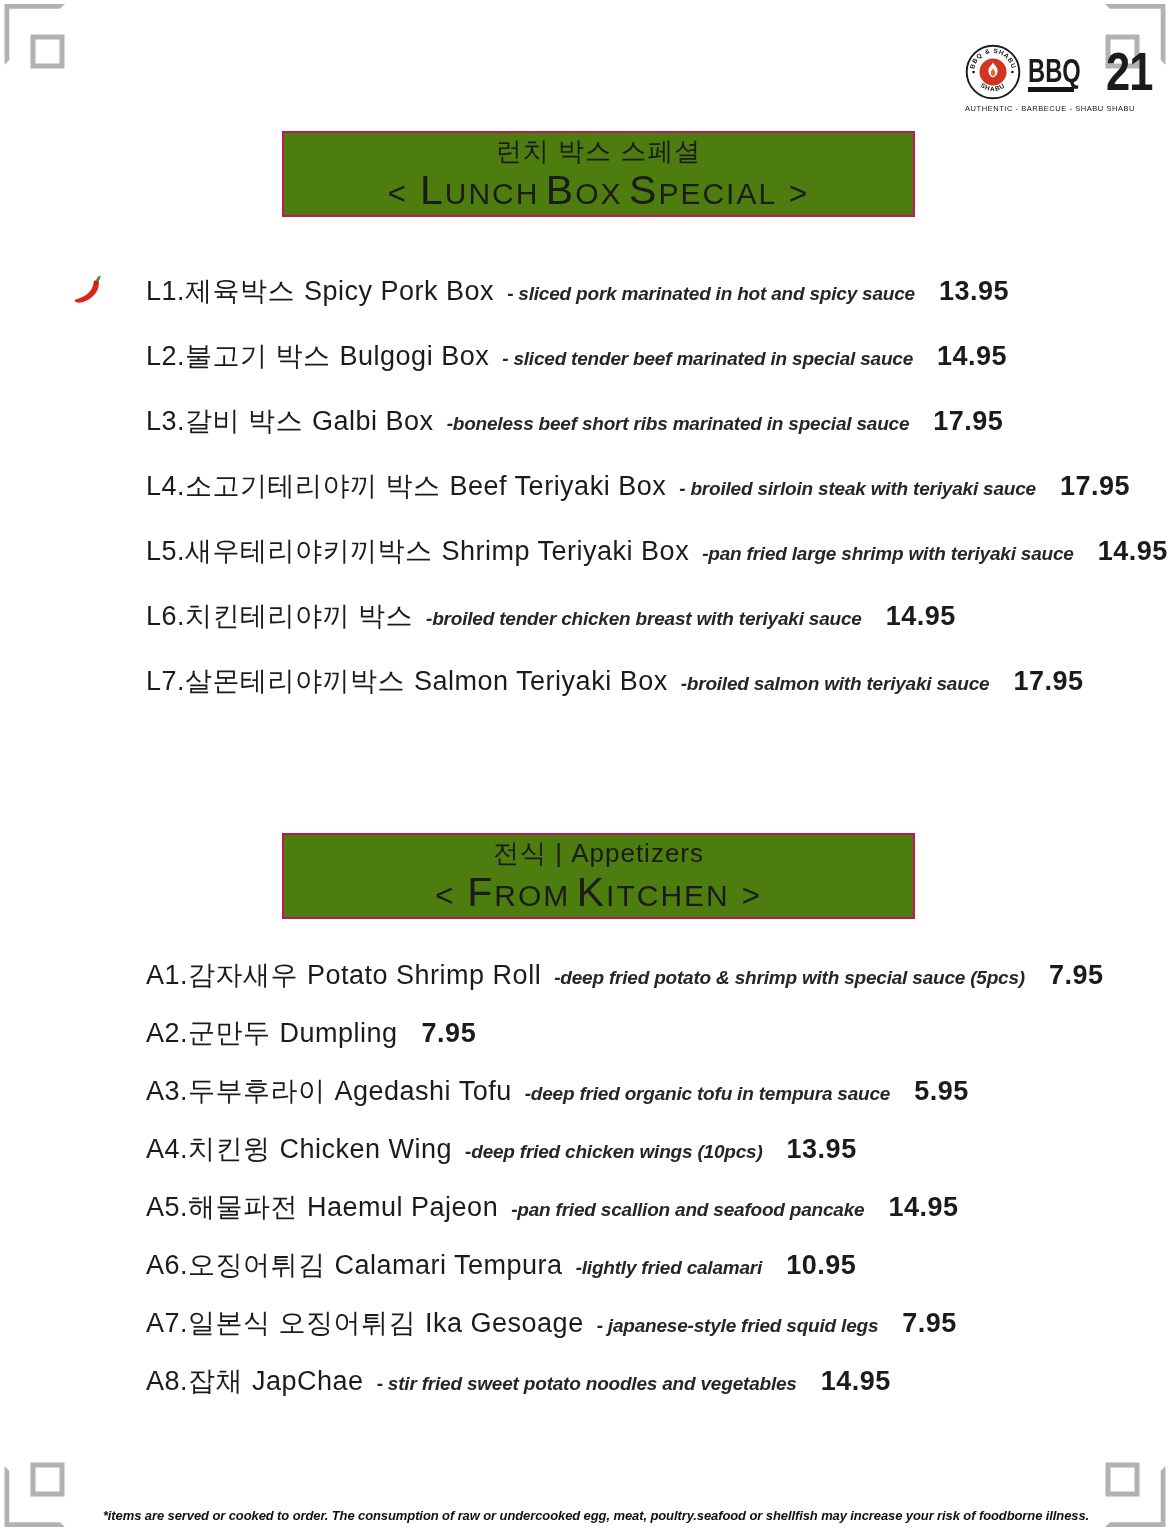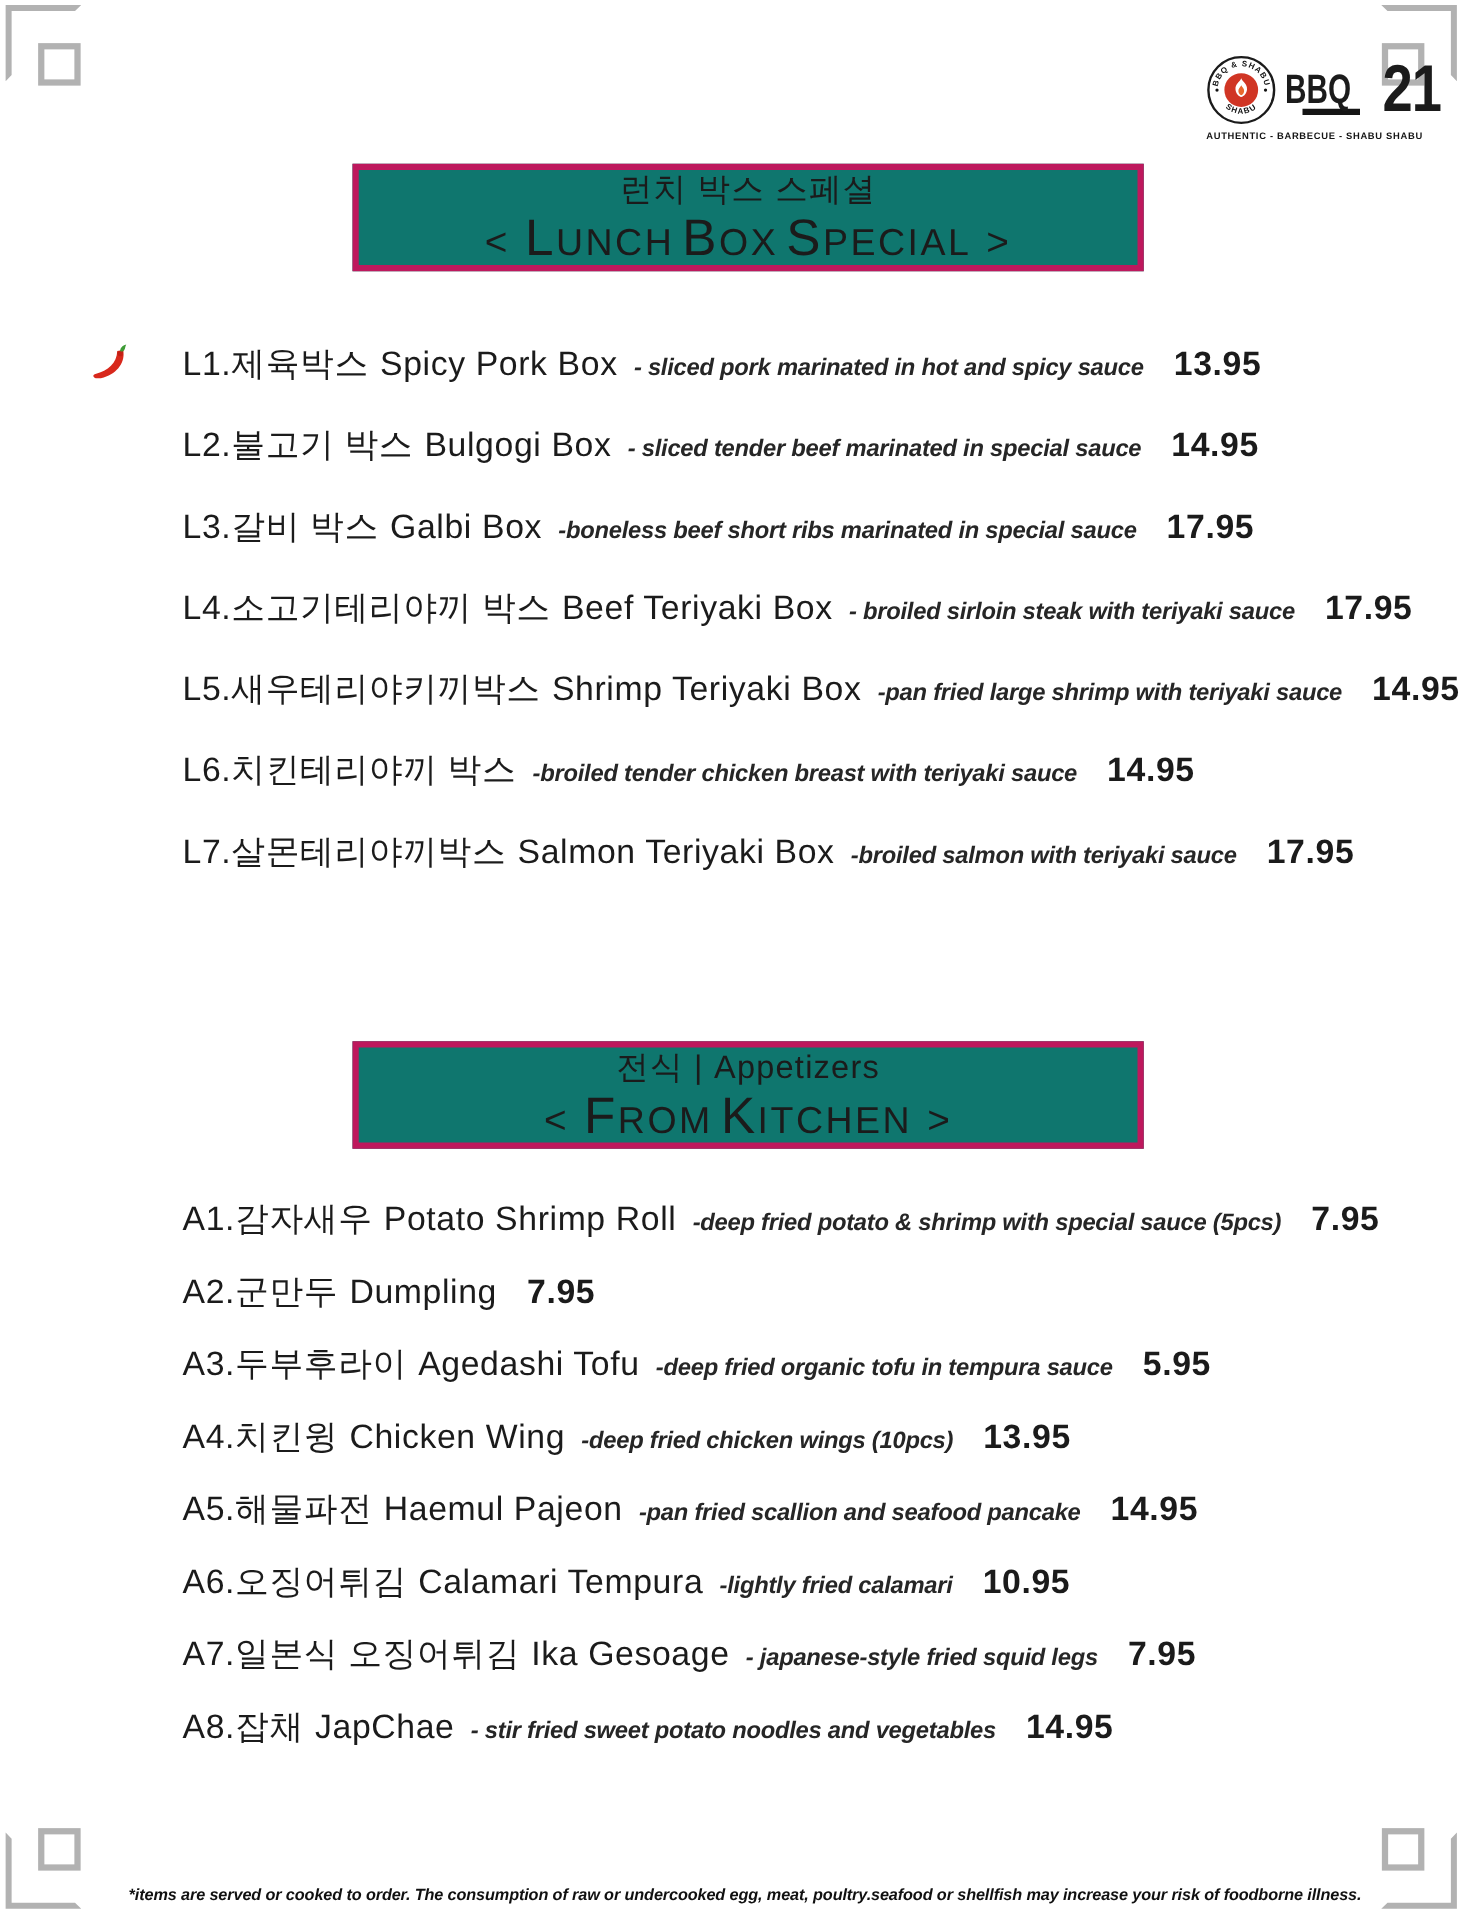--- a/index.html
+++ b/index.html
@@ -17,39 +17,39 @@
   .corner.tl { top:2px;  left:2px; }
   .corner.tr { top:2px;  right:2px;  transform:scaleX(-1); }
   .corner.bl { bottom:2px; left:2px; transform:scaleY(-1); }
   .corner.br { bottom:2px; right:2px; transform:scale(-1,-1); }
 
   
   .logo { position:absolute; left:965px; top:44px; width:160px; }
   .logo-row { display:flex; align-items:center; gap:7px; }
   .emblem { width:56px; height:56px; flex:0 0 auto; }
   .word { display:flex; align-items:flex-end; gap:5px; }
-  .bbq-block { display:flex; flex-direction:column; align-items:center; }
+  .bbq-block { display:flex; flex-direction:column; align-items:flex-start; }
   .bbq-text {
     font-size:33px; font-weight:800; line-height:0.82; letter-spacing:0;
     transform:scaleX(0.72); transform-origin:left bottom; white-space:nowrap;
   }
   .bbq-bar { height:5px; background:#151515; margin-top:3px; width:46px; }
   .num21 {
     font-size:53px; font-weight:800; line-height:0.74; letter-spacing:-1px;
     transform:scaleX(0.82); transform-origin:left bottom; white-space:nowrap;
   }
   .tagline {
-    margin-top:4px; font-size:7.5px; font-weight:700; letter-spacing:0.55px;
+    margin-top:4px; font-size:7.5px; font-weight:400; letter-spacing:0.55px;
     white-space:nowrap; color:#151515;
   }
 
   
   .title-box {
     position:absolute; left:282px; width:633px;
-    border:5px solid #be185d; background:#0f766e;
+    border:2px solid #be185d; background:#4d7c0f;
     display:flex; flex-direction:column; align-items:center; justify-content:center;
     text-align:center;
   }
   .title-box.box1 { top:131px; height:86px; }
   .title-box.box2 { top:833px; height:86px; }
   .t-kr { font-size:26px; letter-spacing:1px; color:#1b1b1b; line-height:1.15; }
   .t-en { letter-spacing:2px; line-height:1.0; margin-top:3px; white-space:nowrap; }
   .angle { font-size:31px; }
   .angle.open { margin-right:12px; }
   .angle.close { margin-left:12px; }

